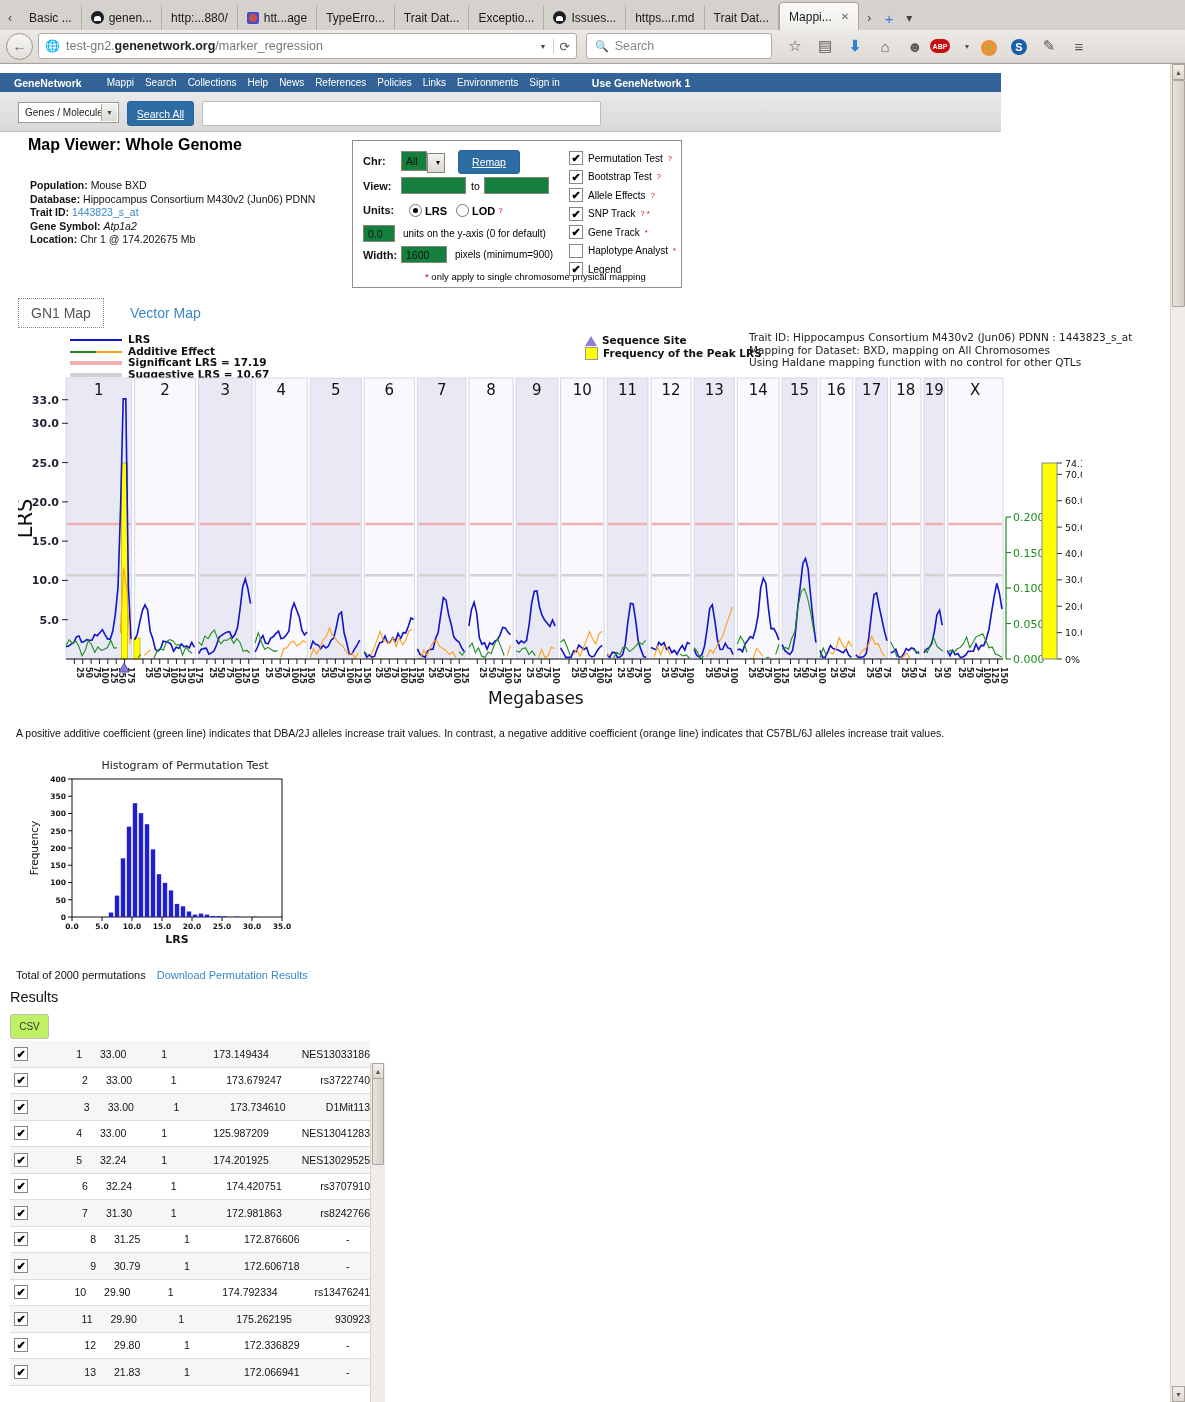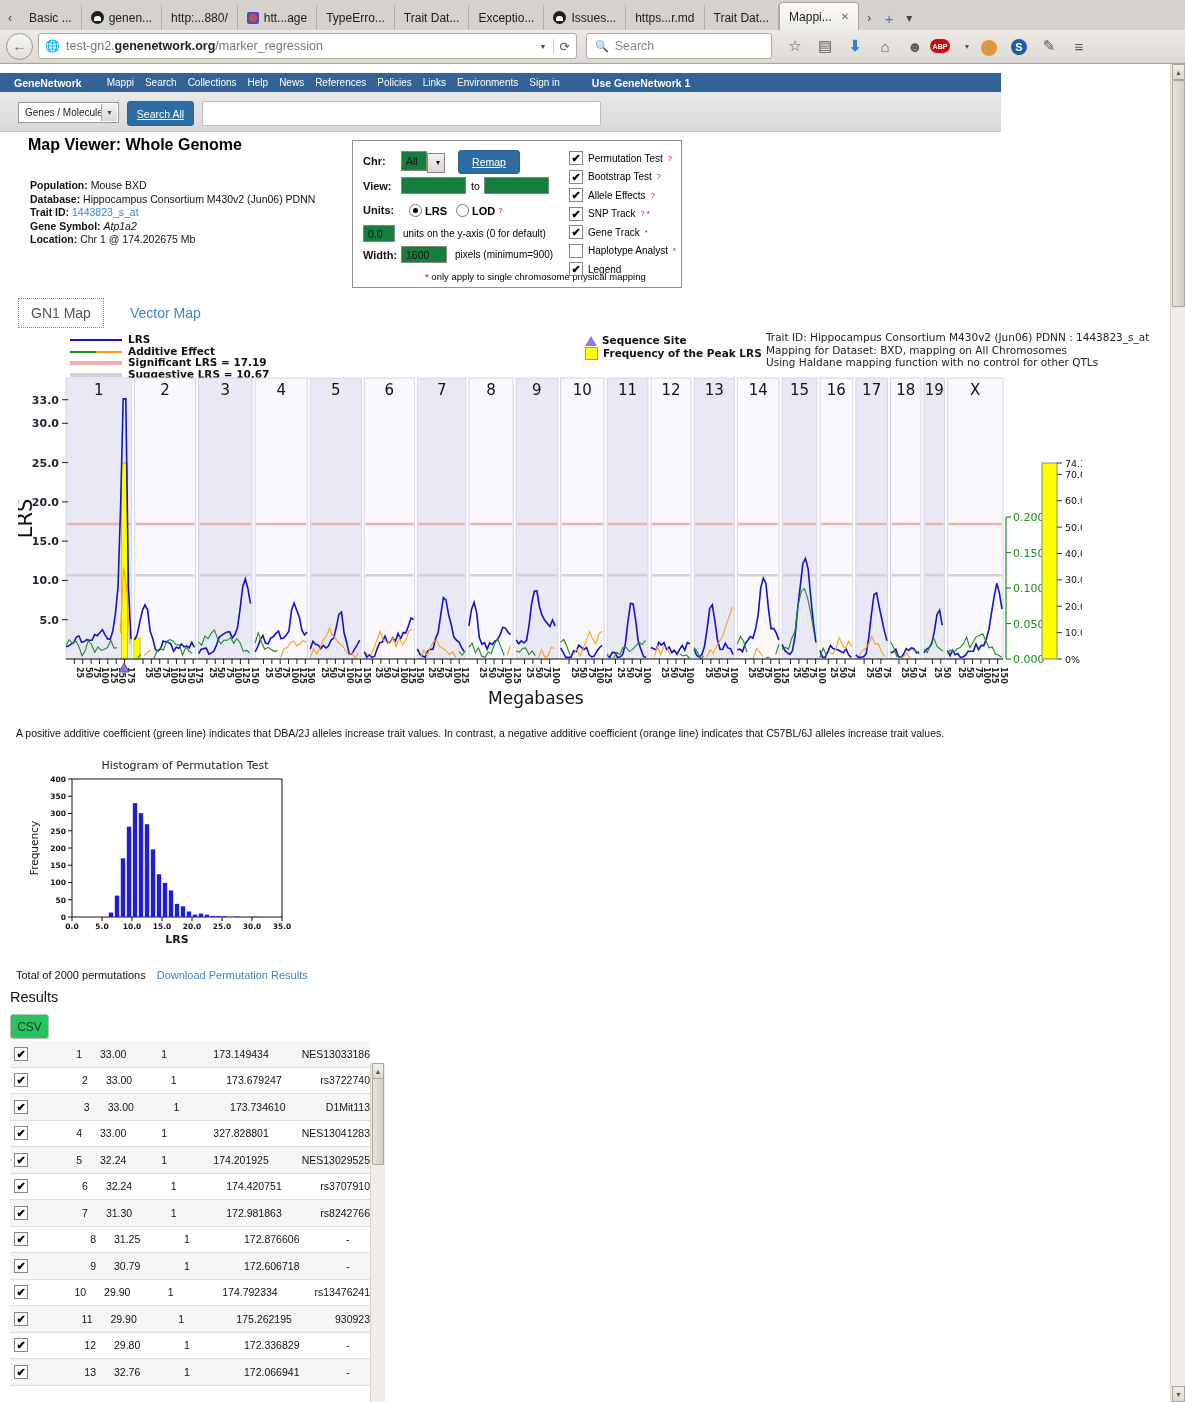--- a/index.html
+++ b/index.html
@@ -62,28 +62,28 @@
   .red{color:#cc0000;}
   sup.red{font-size:8px;}
   #maptabs{position:absolute;left:18px;top:299px;height:28px;display:flex;align-items:center;gap:26px;font-size:14px;}
   #gn1tab{border:1px dotted #888;padding:6px 12px;color:#555;background:#fff;}
   #vectab{color:#3a87c8;}
   #legendL{position:absolute;left:70px;top:334px;font-family:"DejaVu Sans",sans-serif;
      font-size:10.5px;font-weight:bold;color:#111;line-height:11.5px;}
   .sw{display:inline-block;width:52px;height:3px;vertical-align:middle;margin-right:6px;}
   #legendR{position:absolute;left:585px;top:334px;font-family:"DejaVu Sans",sans-serif;
      font-size:10.5px;font-weight:bold;color:#111;line-height:13px;}
-  #traitinfo{position:absolute;left:766px;top:331px;font-family:"DejaVu Sans",sans-serif;
+  #traitinfo{position:absolute;left:749px;top:331px;font-family:"DejaVu Sans",sans-serif;
      font-size:10.5px;color:#222;line-height:12.5px;}
   #megabases{position:absolute;left:488px;top:688px;font-size:17px;color:#111;font-family:"DejaVu Sans",sans-serif;}
   #notepara{position:absolute;left:16px;top:727px;width:1150px;font-size:10.5px;color:#111;}
   #permline{position:absolute;left:16px;top:969px;font-size:11px;color:#111;}
   h2.results{position:absolute;left:10px;top:989px;font-size:14.5px;font-weight:normal;color:#111;margin:0;}
   #csvbtn{position:absolute;left:10px;top:1014px;width:37px;height:23px;border:1px solid #bbb;border-radius:3px;
-     background:#22c55e;font-size:12px;color:#333;display:flex;align-items:center;justify-content:center;}
+     background:#bef264;font-size:10px;color:#333;display:flex;align-items:center;justify-content:center;}
   
   #rtable{position:absolute;left:10px;top:1041px;width:360px;font-size:10.5px;color:#111;}
   #rtable .hd{display:flex;align-items:center;height:21px;font-weight:bold;border-bottom:2px solid #222;}
   .trow{display:flex;align-items:center;height:25.5px;border-bottom:1px solid #ddd;}
   .trow:nth-child(odd){background:#f6f6f6;}
   .c-chk{width:38px;padding-left:4px;}
   .c-idx{width:44px;text-align:right;}
   .c-lrs{width:52px;padding-left:18px;}
   .c-chr{width:46px;padding-left:18px;}
   .c-mb{width:80px;padding-left:14px;}
@@ -797,21 +797,21 @@
           <span class="c-lrs">33.00</span>
           <span class="c-chr">1</span>
           <span class="c-mb">173.734610</span>
           <span class="c-loc">D1Mit113</span>
         </div>
         <div class="trow">
           <span class="c-chk"><span class="chk">✔</span></span>
           <span class="c-idx">4</span>
           <span class="c-lrs">33.00</span>
           <span class="c-chr">1</span>
-          <span class="c-mb">327.828801</span>
+          <span class="c-mb">125.987209</span>
           <span class="c-loc">NES13041283</span>
         </div>
         <div class="trow">
           <span class="c-chk"><span class="chk">✔</span></span>
           <span class="c-idx">5</span>
           <span class="c-lrs">32.24</span>
           <span class="c-chr">1</span>
           <span class="c-mb">174.201925</span>
           <span class="c-loc">NES13029525</span>
         </div>
@@ -867,21 +867,21 @@
           <span class="c-chk"><span class="chk">✔</span></span>
           <span class="c-idx">12</span>
           <span class="c-lrs">29.80</span>
           <span class="c-chr">1</span>
           <span class="c-mb">172.336829</span>
           <span class="c-loc">-</span>
         </div>
         <div class="trow">
           <span class="c-chk"><span class="chk">✔</span></span>
           <span class="c-idx">13</span>
-          <span class="c-lrs">32.76</span>
+          <span class="c-lrs">21.83</span>
           <span class="c-chr">1</span>
           <span class="c-mb">172.066941</span>
           <span class="c-loc">-</span>
         </div>
       </div>
   </div>
 
   <div class="sbar abs" style="left:370px;top:1063px;width:14px;height:339px;">
     <div class="sarrow" style="top:0;">▲</div>
     <div class="sthumb" style="top:15px;height:85px;"></div>

